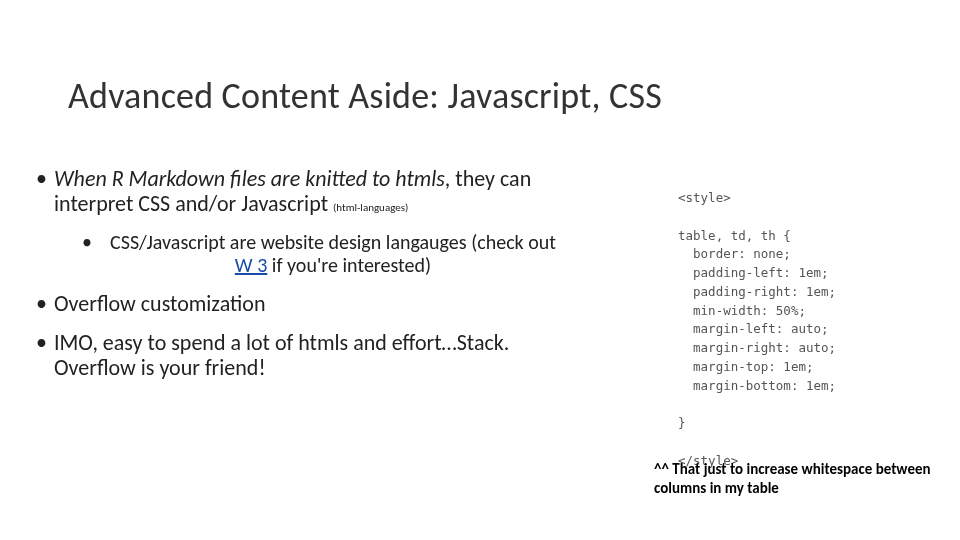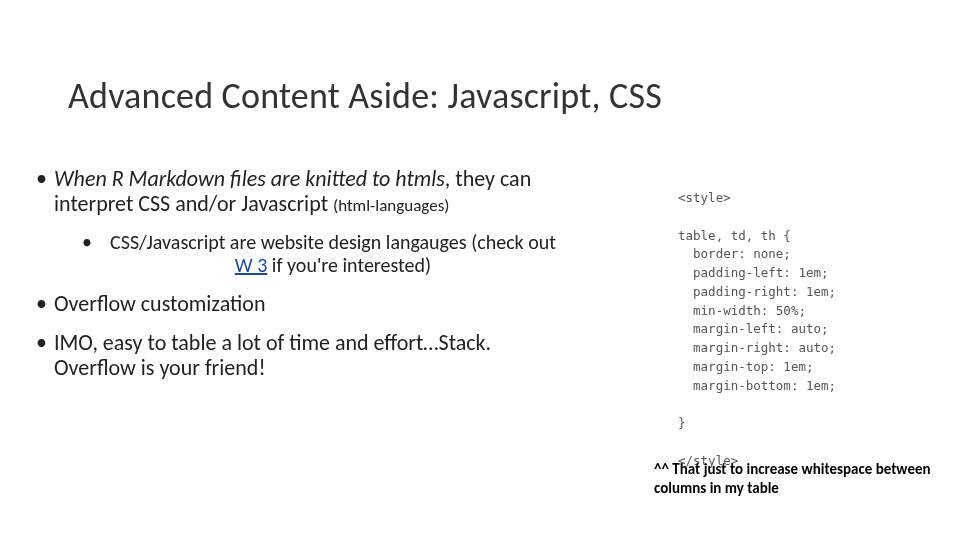--- a/index.html
+++ b/index.html
@@ -4,21 +4,21 @@
 <style>
   * { margin: 0; padding: 0; box-sizing: border-box; }
   html, body { width: 960px; height: 540px; background: #fff; font-family: Calibri, "Segoe UI", Arial, sans-serif; color: #222; }
   .slide { position: relative; width: 960px; height: 540px; padding: 8px; }
   .title { position: absolute; left: 68px; top: 74px; font-size: 36px; font-weight: 400; color: #333; letter-spacing: 0.2px; }
   .left-col { position: absolute; left: 36px; top: 166px; width: 530px; font-size: 22px; line-height: 1.15; }
   .b1 { display: flex; margin-bottom: 14px; }
   .b1 .dot { width: 18px; flex: 0 0 18px; }
   .b1 .txt { flex: 1; }
   .em { font-style: italic; margin-top: 36px; }
-  .small { font-size: 17px; }
+  .small { font-size: 11px; }
   .b2 { display: flex; margin: 6px 0 14px 46px; font-size: 20px; }
   .b2 .dot { width: 18px; flex: 0 0 18px; }
   .b2 .txt { flex: 1; text-align: center; }
   .link { color: #1a4aa8; text-decoration: underline; }
   .code-block { position: absolute; left: 678px; top: 160px; width: 250px; font-family: Consolas, Menlo, monospace; font-size: 12.5px; line-height: 1.5; color: #555; white-space: pre; margin-top: 29px; }
   .caption { position: absolute; left: 654px; top: 460px; width: 280px; font-size: 15px; font-weight: 700; color: #000; line-height: 1.25; }
 </style>
 </head>
 <body>
 
@@ -42,21 +42,21 @@
       </div>
     </div>
 
     <div class="b1">
       <div class="dot">•</div>
       <div class="txt">Overflow customization</div>
     </div>
 
     <div class="b1">
       <div class="dot">•</div>
-      <div class="txt">IMO, easy to table a lot of time and effort…Stack. Overflow is your friend!</div>
+      <div class="txt">IMO, easy to spend a lot of htmls and effort…Stack. Overflow is your friend!</div>
     </div>
 
   </div>
 
   <div class="code-block">&lt;style&gt;
 
 table, td, th {
   border: none;
   padding-left: 1em;
   padding-right: 1em;

